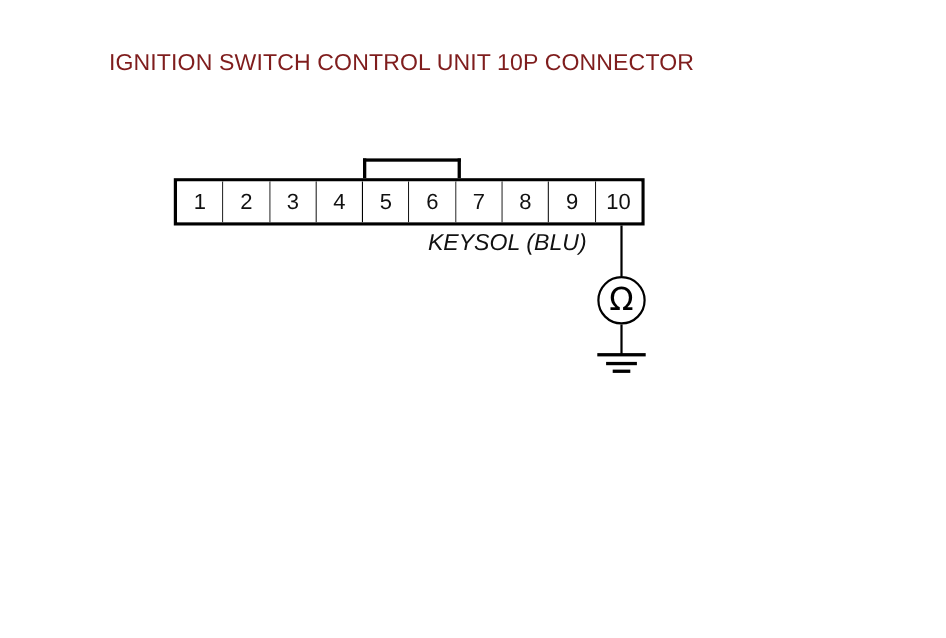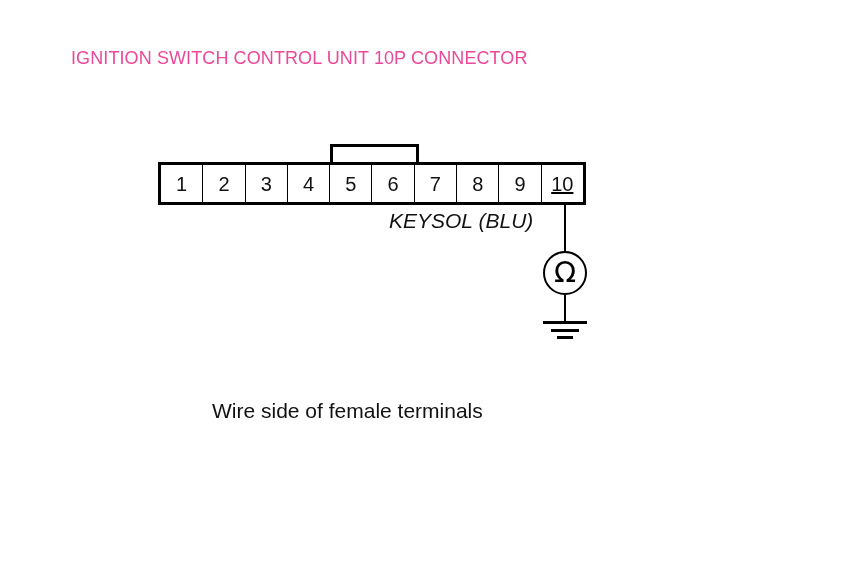--- a/index.html
+++ b/index.html
@@ -23,27 +23,27 @@
     left: 0;
     top: 0;
     width: 860px;
     height: 580px;
     background: #ffffff;
   }
 
   
   #title {
     position: absolute;
-    left: 71px;
+    left: 99px;
     top: 45px;
-    font-size: 18px;
+    font-size: 21px;
     line-height: 26px;
     letter-spacing: 0.1px;
     white-space: nowrap;
-    color: #ec4899;
+    color: #7f1d1d;
   }
 
   
   #connector-assembly {
     position: absolute;
     left: 158px;
     top: 144px;
     width: 428px;
     height: 61px;
   }
@@ -80,21 +80,20 @@
     position: relative;
     box-sizing: border-box;
     border-right: 1.5px solid #000000;
     display: flex;
     align-items: center;
     justify-content: center;
     background: #ffffff;
   }
   .terminal-cell:last-child {
     border-right: none;
-    text-decoration: underline;
   }
   .terminal-number {
     font-size: 20px;
     line-height: 20px;
     color: #111111;
     user-select: none;
   }
 
   
   #wire-label {
@@ -247,15 +246,14 @@
 
   <div id="ohmmeter">
     <span id="ohm-glyph">Ω</span>
   </div>
 
   <div id="ground-lead"></div>
   <div class="ground-bar" id="ground-bar-1"></div>
   <div class="ground-bar" id="ground-bar-2"></div>
   <div class="ground-bar" id="ground-bar-3"></div>
 
-  <div id="caption">Wire side of female terminals</div>
 
 </div>
 
 </body></html>

